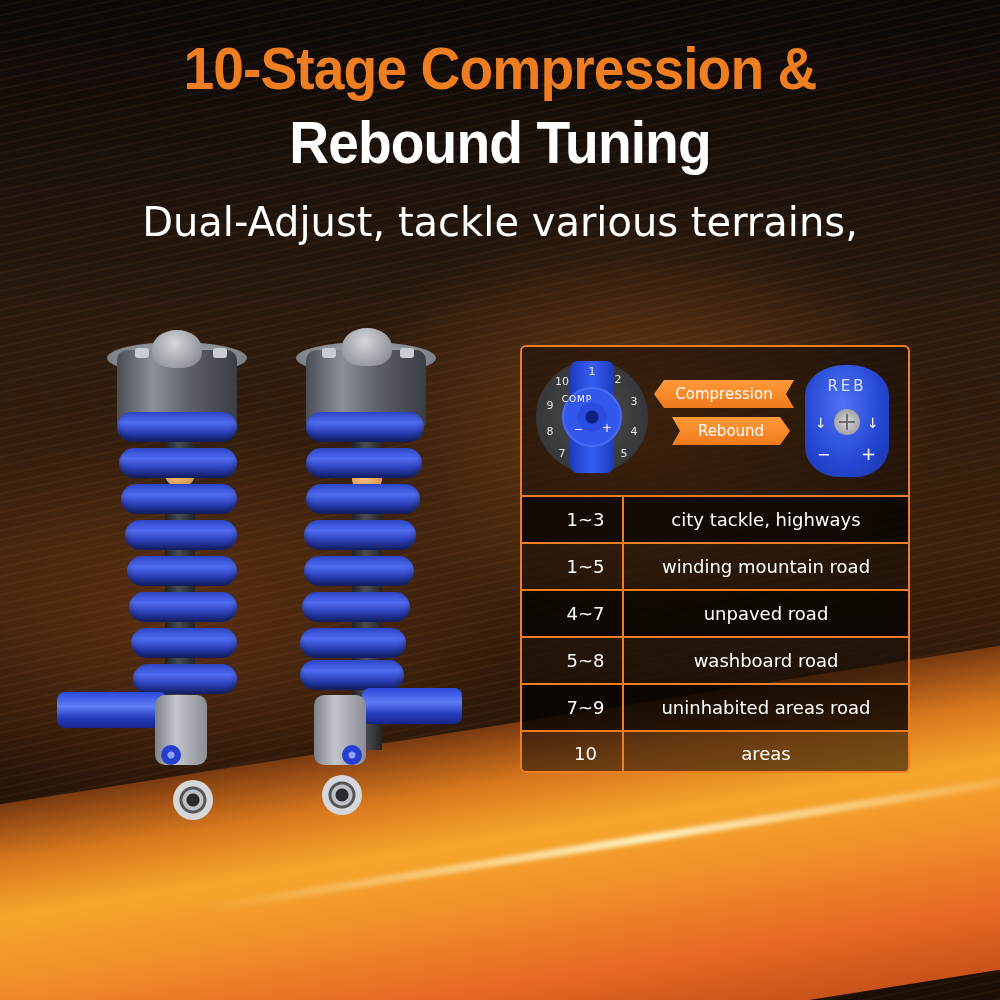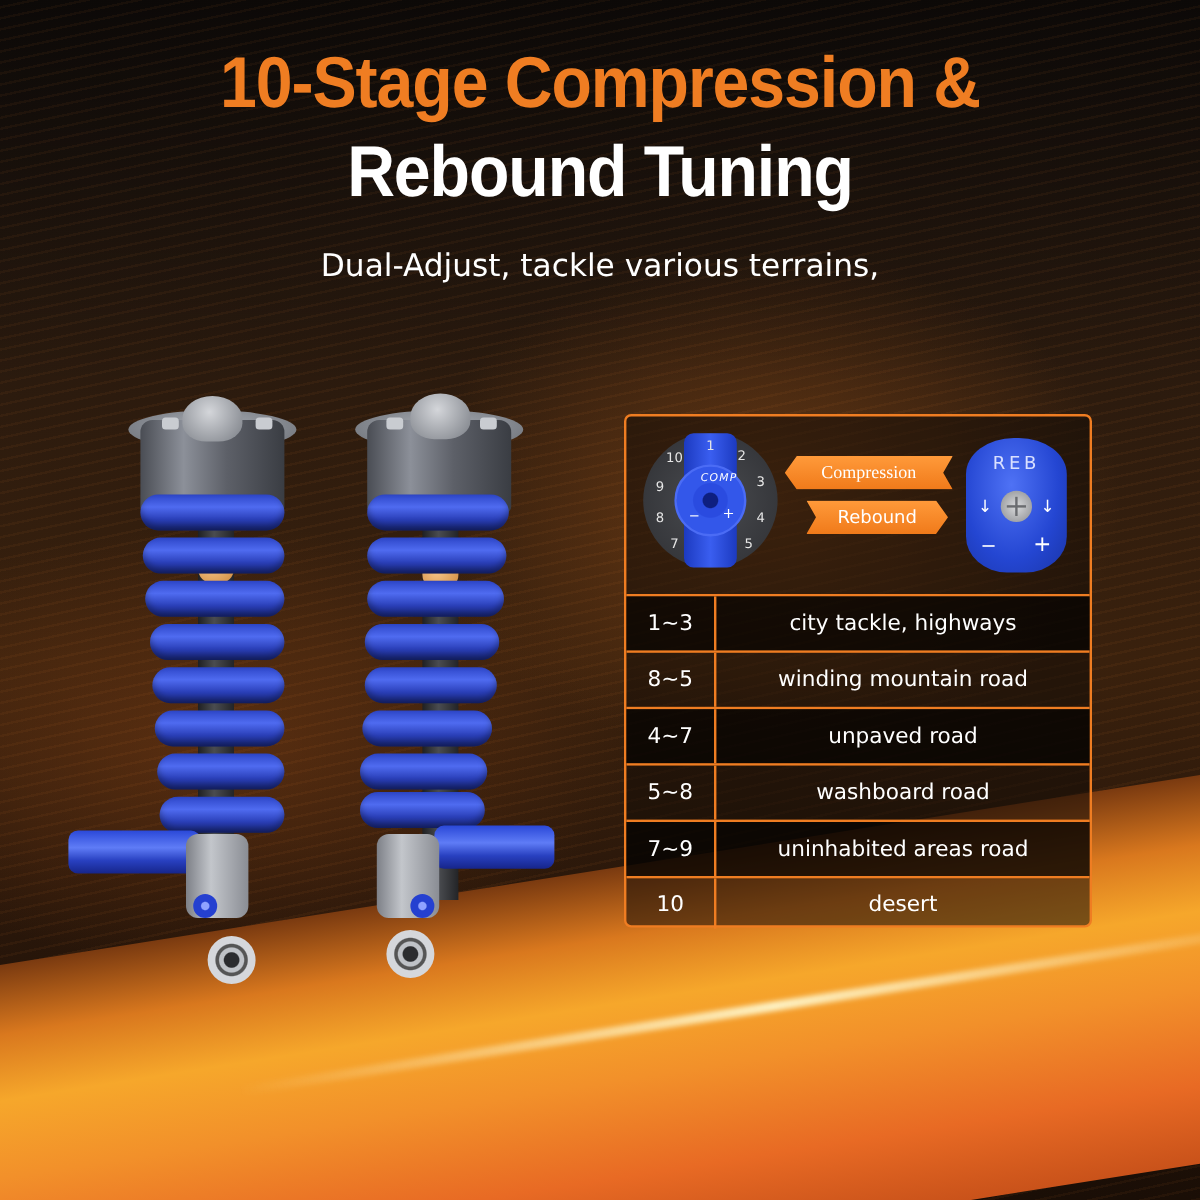--- a/index.html
+++ b/index.html
@@ -41,21 +41,21 @@
     transform: scaleX(0.92);
   }
   .title2 {
     position: absolute; top: 108px; left: 0; width: 1000px; text-align: center;
     font-family: "Liberation Sans", sans-serif; font-weight: 700;
     font-size: 60px; letter-spacing: -1px; color: #ffffff;
     transform: scaleX(0.92);
   }
   .subtitle {
     position: absolute; top: 200px; left: 0; width: 1000px; text-align: center;
-    font-family: "DejaVu Sans", sans-serif; font-size: 26px; line-height: 45px; color: #ffffff;
+    font-family: "DejaVu Sans", sans-serif; font-size: 40px; line-height: 45px; color: #ffffff;
   }
   .subtitle span { display: block; }
 
   
   .shock { position: absolute; }
   .shock .mount {
     position: absolute; left: 10px; top: 0; width: 120px; height: 78px;
     background: linear-gradient(90deg, #4a4d54, #8c9099 30%, #5d6068 60%, #3a3d43);
     border-radius: 10px 10px 6px 6px;
   }
@@ -115,33 +115,32 @@
     background: linear-gradient(90deg, #1c3ac0, #3a5ef0 50%, #1c3ac0);
   }
   .dial-center {
     position: absolute; left: 26px; top: 26px; width: 60px; height: 60px; border-radius: 50%;
     background: radial-gradient(circle, #0e1f80 0 6px, #2a4be0 7px 14px, #3357ea 15px);
     border: 2px solid #4b6cf5;
   }
   .dial-num {
     position: absolute; font-size: 11px; color: #e6e6e6; width: 16px; text-align: center;
   }
-  .dial-comp { position: absolute; left: 48px; top: 33px; width: 40px; font-size: 9px; color: #fff; letter-spacing: 1px; font-style: italic; }
+  .dial-comp { position: absolute; left: 21px; top: 33px; width: 40px; text-align: center; font-size: 9px; color: #fff; letter-spacing: 1px; }
   .dial-minus { position: absolute; left: 38px; top: 62px; font-size: 11px; color: #fff; }
   .dial-plus { position: absolute; left: 66px; top: 60px; font-size: 12px; color: #fff; }
 
   .tag {
     position: absolute; height: 28px; line-height: 28px; text-align: center; color: #fff;
     font-family: "DejaVu Sans", sans-serif; font-size: 15px;
     background: linear-gradient(180deg, #ff9a3a, #f07a1a);
   }
   .tag-comp {
     left: 132px; top: 33px; width: 140px;
     clip-path: polygon(10px 0, 100% 0, calc(100% - 8px) 50%, 100% 100%, 10px 100%, 0 50%);
-    font-family: Liberation Serif, serif;
   }
   .tag-reb {
     left: 150px; top: 70px; width: 118px;
     clip-path: polygon(0 0, calc(100% - 10px) 0, 100% 50%, calc(100% - 10px) 100%, 0 100%, 8px 50%);
   }
   .reb-knob {
     position: absolute; left: 283px; top: 18px; width: 84px; height: 112px;
     border-radius: 40px 40px 34px 34px / 30px 30px 30px 30px;
     background: radial-gradient(ellipse at 45% 35%, #4f72f5, #2446d2 60%, #1a35a8);
   }
@@ -154,21 +153,21 @@
   .reb-screw::before { left: 12px; top: 5px; width: 2px; height: 16px; }
   .reb-screw::after { left: 5px; top: 12px; width: 16px; height: 2px; }
   .reb-minus { position: absolute; left: 12px; top: 80px; color: #fff; font-size: 16px; }
   .reb-plus { position: absolute; left: 56px; top: 78px; color: #fff; font-size: 18px; }
   .reb-arrow { position: absolute; color: #fff; font-size: 14px; }
 
   .table {
     position: absolute; left: 0; top: 148px; width: 386px;
     border-top: 2px solid #ef7d22;
   }
-  .row { display: flex; height: 47px; border-bottom: 2px solid #ef7d22; }
+  .row { display: flex; height: 47px; border-bottom: 2px solid #ef7d22; padding-left: 27px; }
   .row:last-child { border-bottom: none; height: 42px; }
   .row.odd { background: rgba(0,0,0,0.6); }
   .cell-range {
     width: 75px; border-right: 2px solid #ef7d22; color: #fff; font-size: 18px;
     display: flex; align-items: center; justify-content: center;
   }
   .cell-desc {
     flex: 1; color: #fff; font-size: 18px;
     display: flex; align-items: center; justify-content: center;
   }
@@ -285,35 +284,35 @@
         <div class="reb-plus">+</div>
       </div>
     </div>
 
     <div class="table">
       <div class="row odd">
         <div class="cell-range">1~3</div>
         <div class="cell-desc">city tackle, highways</div>
       </div>
       <div class="row">
-        <div class="cell-range">8~5</div>
+        <div class="cell-range">1~5</div>
         <div class="cell-desc">winding mountain road</div>
       </div>
       <div class="row odd">
         <div class="cell-range">4~7</div>
         <div class="cell-desc">unpaved road</div>
       </div>
       <div class="row">
         <div class="cell-range">5~8</div>
         <div class="cell-desc">washboard road</div>
       </div>
       <div class="row odd">
         <div class="cell-range">7~9</div>
         <div class="cell-desc">uninhabited areas road</div>
       </div>
       <div class="row">
         <div class="cell-range">10</div>
-        <div class="cell-desc">desert</div>
+        <div class="cell-desc">areas</div>
       </div>
     </div>
   </div>
 
 </div>
 
 </body></html>

